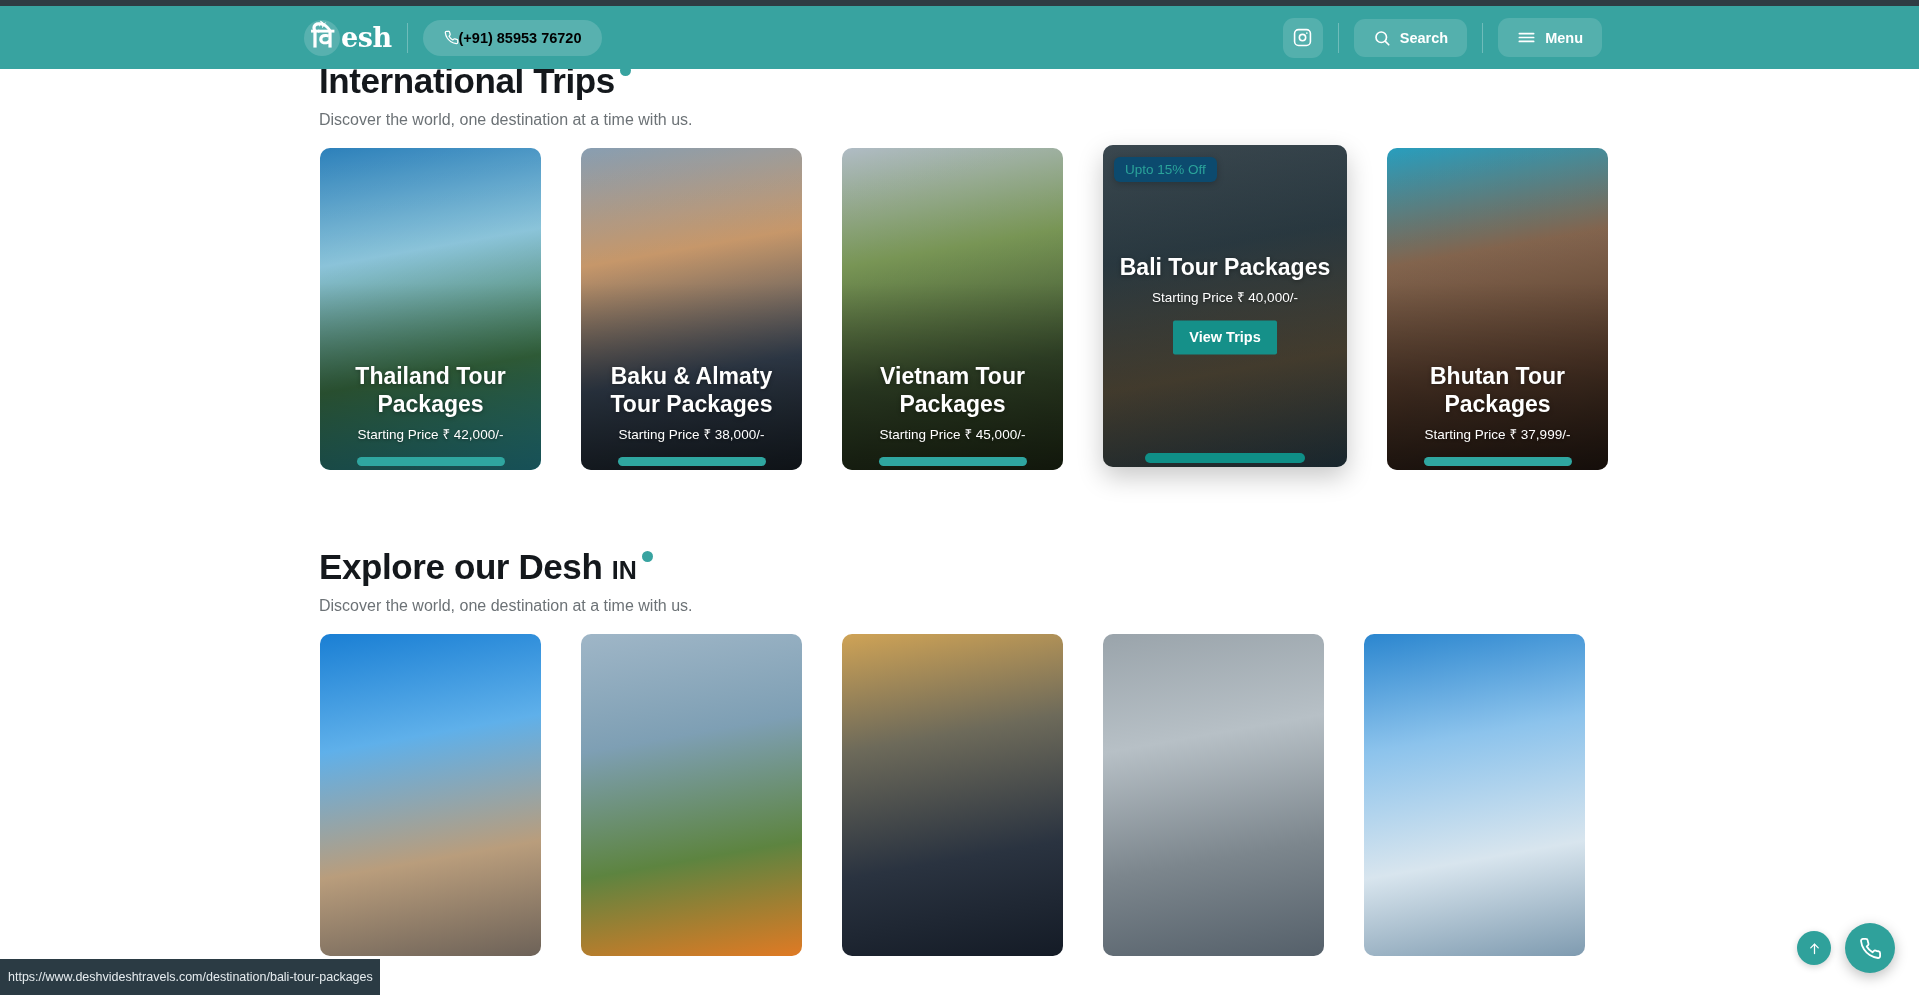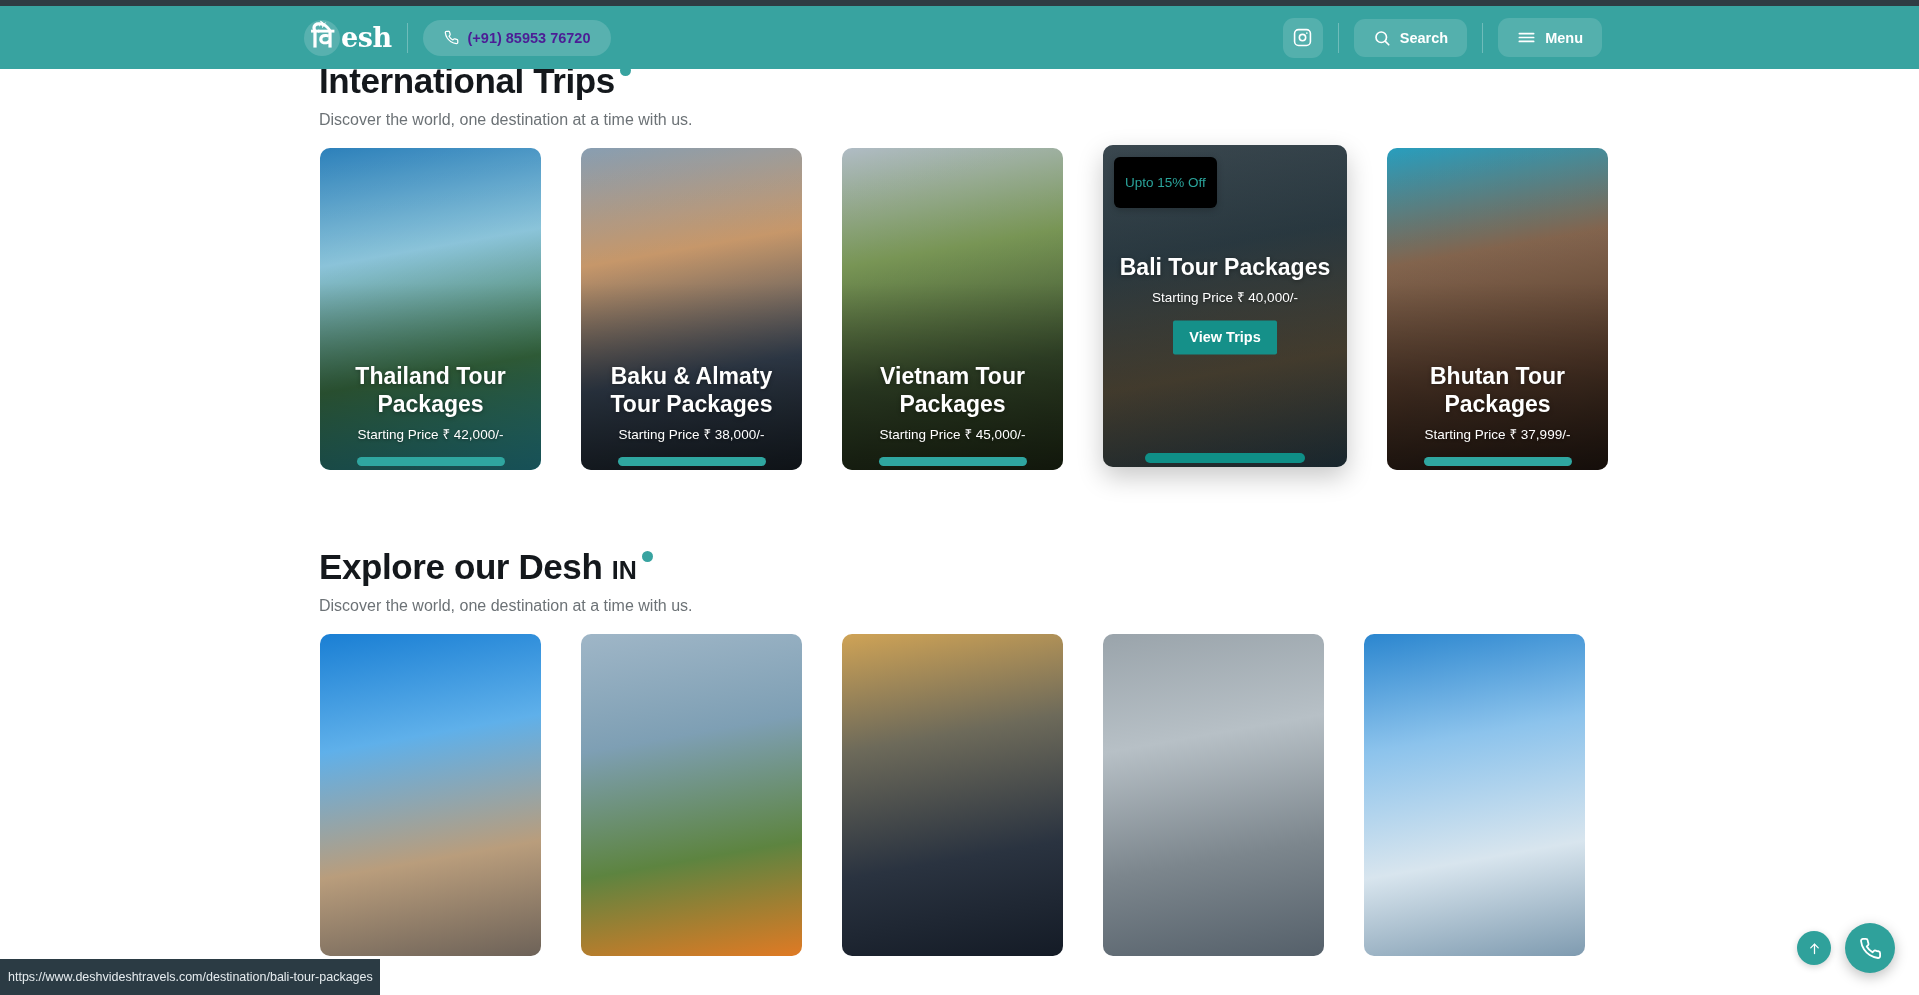--- a/index.html
+++ b/index.html
@@ -86,25 +86,24 @@
   .hdr-divider {
     width: 1px;
     height: 30px;
     background: rgba(255,255,255,0.28);
     margin: 0 15px;
   }
 
   .phone-pill {
     display: flex;
     align-items: center;
-    gap: 9px;
     background: rgba(255,255,255,0.16);
     border-radius: 22px;
     padding: 10px 21px;
-    color: #4c1d95;
+    color: #000000;
     font-size: 14.5px;
     font-weight: 600;
     white-space: nowrap;
     cursor: pointer;
   }
 
   .header-right {
     margin-left: auto;
     margin-right: 317px;
     display: flex;
@@ -256,26 +255,26 @@
     font-weight: 700;
     border: none;
     border-radius: 2px;
     padding: 9px 16px;
     cursor: pointer;
   }
 
   .badge {
     position: absolute;
     top: 12px; left: 11px;
-    background: #000000;
+    background: #0c4a6e;
     color: #2aa39a;
     font-size: 13.5px;
     font-weight: 500;
     border-radius: 6px;
-    padding: 18px 11px;
+    padding: 5px 11px;
     box-shadow: 0 2px 7px rgba(0,0,0,0.22);
     z-index: 3;
   }
 
   .card-bar {
     position: absolute;
     left: 50%;
     transform: translateX(-50%);
     bottom: 4px;
     width: 148px;

